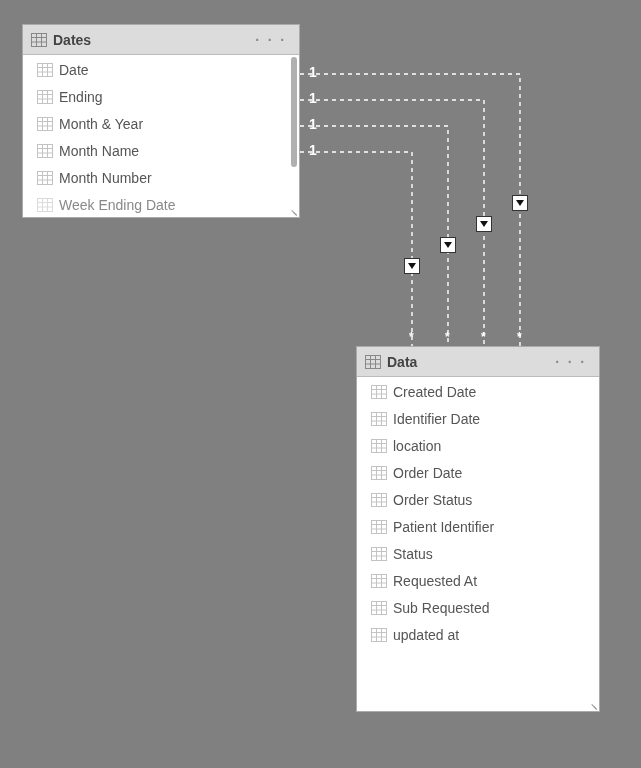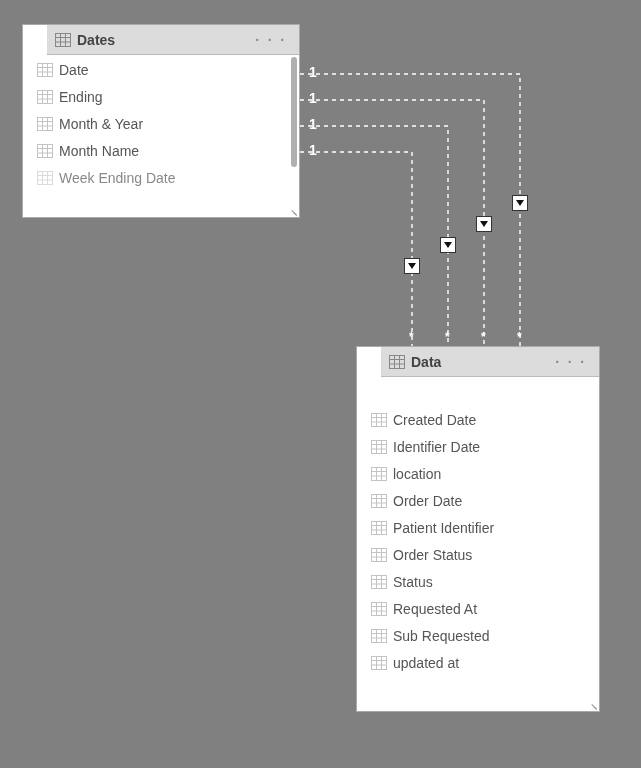--- a/index.html
+++ b/index.html
@@ -28,21 +28,20 @@
   .table-header {
     background: #dcdcdc;
     border-bottom: 1px solid #bbb;
     display: flex;
     align-items: center;
     padding: 4px 8px;
     font-weight: 600;
     color: #444;
     height: 30px;
     cursor: move;
-    margin-left: 24px;
   }
   .table-header .spacer { flex: 1; }
   .ellipsis {
     color: #888;
     letter-spacing: 2px;
     font-weight: 600;
     cursor: pointer;
     padding: 0 4px;
   }
   .icon-table {
@@ -131,21 +130,21 @@
     border-top: 6px solid #111;
   }
   .star {
     position: absolute;
     color: #fff;
     font-size: 12px;
     font-weight: 600;
   }
   #card-dates { left: 22px; top: 24px; width: 278px; height: 194px; }
   #card-dates .field-row:last-child { color: #888; text-align: center; }
-  #card-data  { left: 356px; top: 346px; width: 244px; height: 366px; gap: 28px; }
+  #card-data  { left: 356px; top: 346px; width: 244px; height: 366px; }
 </style>
 </head>
 <body>
 
 <div class="canvas">
 
   <svg class="rel-svg">
 
     <path class="rel-line" d="M 300 74  L 520 74  L 520 346"></path>
     <path class="rel-line" d="M 300 100 L 484 100 L 484 346"></path>
@@ -237,20 +236,32 @@
               <line x1="0.5" y1="9" x2="15.5" y2="9" stroke="#aaa"></line>
               <line x1="5.5" y1="0.5" x2="5.5" y2="13.5" stroke="#aaa"></line>
               <line x1="10.5" y1="0.5" x2="10.5" y2="13.5" stroke="#aaa"></line>
             </svg>
           </span>
           <span>Month Name</span>
         </div>
       <div class="field-row">
           <span class="icon-table">
             <svg viewBox="0 0 16 14">
+              <rect x="0.5" y="0.5" width="15" height="13" fill="none" stroke="#aaa"></rect>
+              <line x1="0.5" y1="4.5" x2="15.5" y2="4.5" stroke="#aaa"></line>
+              <line x1="0.5" y1="9" x2="15.5" y2="9" stroke="#aaa"></line>
+              <line x1="5.5" y1="0.5" x2="5.5" y2="13.5" stroke="#aaa"></line>
+              <line x1="10.5" y1="0.5" x2="10.5" y2="13.5" stroke="#aaa"></line>
+            </svg>
+          </span>
+          <span>Month Number</span>
+        </div>
+      <div class="field-row">
+          <span class="icon-table">
+            <svg viewBox="0 0 16 14">
               <rect x="0.5" y="0.5" width="15" height="13" fill="none" stroke="#ccc"></rect>
               <line x1="0.5" y1="4.5" x2="15.5" y2="4.5" stroke="#ccc"></line>
               <line x1="0.5" y1="9" x2="15.5" y2="9" stroke="#ccc"></line>
               <line x1="5.5" y1="0.5" x2="5.5" y2="13.5" stroke="#ccc"></line>
               <line x1="10.5" y1="0.5" x2="10.5" y2="13.5" stroke="#ccc"></line>
             </svg>
           </span>
           <span>Week Ending Date</span>
         </div>
     </div>
@@ -324,33 +335,33 @@
       <div class="field-row">
           <span class="icon-table">
             <svg viewBox="0 0 16 14">
               <rect x="0.5" y="0.5" width="15" height="13" fill="none" stroke="#aaa"></rect>
               <line x1="0.5" y1="4.5" x2="15.5" y2="4.5" stroke="#aaa"></line>
               <line x1="0.5" y1="9" x2="15.5" y2="9" stroke="#aaa"></line>
               <line x1="5.5" y1="0.5" x2="5.5" y2="13.5" stroke="#aaa"></line>
               <line x1="10.5" y1="0.5" x2="10.5" y2="13.5" stroke="#aaa"></line>
             </svg>
           </span>
+          <span>Order Status</span>
+        </div>
+      <div class="field-row">
+          <span class="icon-table">
+            <svg viewBox="0 0 16 14">
+              <rect x="0.5" y="0.5" width="15" height="13" fill="none" stroke="#aaa"></rect>
+              <line x1="0.5" y1="4.5" x2="15.5" y2="4.5" stroke="#aaa"></line>
+              <line x1="0.5" y1="9" x2="15.5" y2="9" stroke="#aaa"></line>
+              <line x1="5.5" y1="0.5" x2="5.5" y2="13.5" stroke="#aaa"></line>
+              <line x1="10.5" y1="0.5" x2="10.5" y2="13.5" stroke="#aaa"></line>
+            </svg>
+          </span>
           <span>Patient Identifier</span>
-        </div>
-      <div class="field-row">
-          <span class="icon-table">
-            <svg viewBox="0 0 16 14">
-              <rect x="0.5" y="0.5" width="15" height="13" fill="none" stroke="#aaa"></rect>
-              <line x1="0.5" y1="4.5" x2="15.5" y2="4.5" stroke="#aaa"></line>
-              <line x1="0.5" y1="9" x2="15.5" y2="9" stroke="#aaa"></line>
-              <line x1="5.5" y1="0.5" x2="5.5" y2="13.5" stroke="#aaa"></line>
-              <line x1="10.5" y1="0.5" x2="10.5" y2="13.5" stroke="#aaa"></line>
-            </svg>
-          </span>
-          <span>Order Status</span>
         </div>
       <div class="field-row">
           <span class="icon-table">
             <svg viewBox="0 0 16 14">
               <rect x="0.5" y="0.5" width="15" height="13" fill="none" stroke="#aaa"></rect>
               <line x1="0.5" y1="4.5" x2="15.5" y2="4.5" stroke="#aaa"></line>
               <line x1="0.5" y1="9" x2="15.5" y2="9" stroke="#aaa"></line>
               <line x1="5.5" y1="0.5" x2="5.5" y2="13.5" stroke="#aaa"></line>
               <line x1="10.5" y1="0.5" x2="10.5" y2="13.5" stroke="#aaa"></line>
             </svg>

